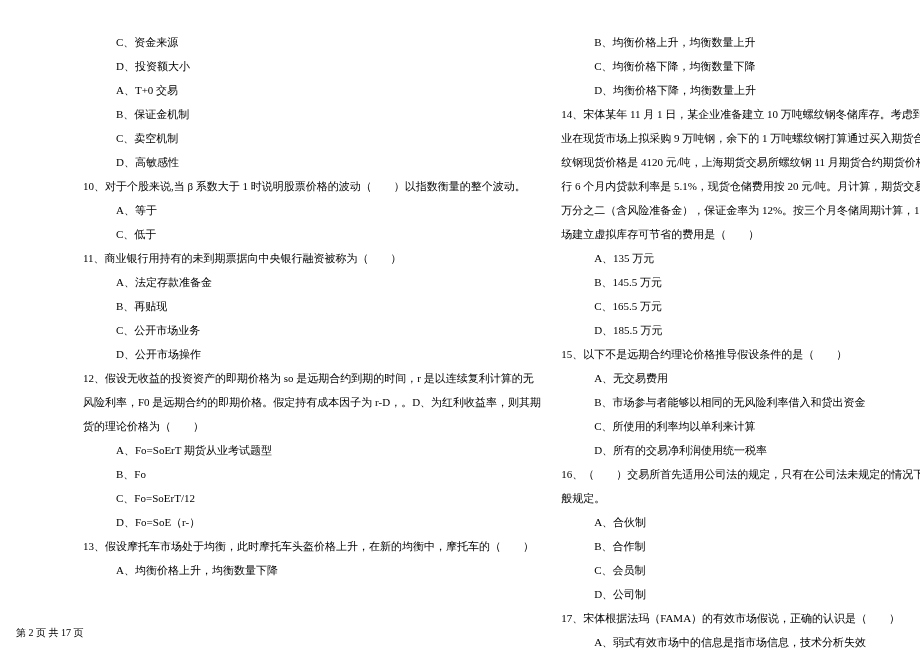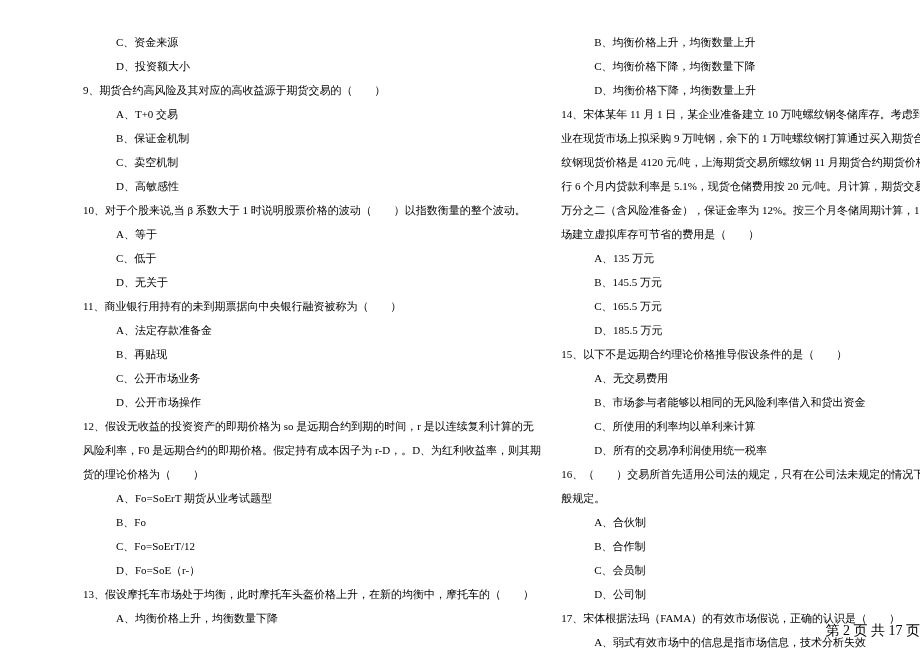--- a/index.html
+++ b/index.html
@@ -43,40 +43,38 @@
       padding-left: 33px;
     }
     .q-line {
       padding-left: 0;
     }
     .footer {
       position: absolute;
       bottom: 10px;
       left: 16px;
       right: 0;
-      text-align: right;
-      font-size: 14px;
+      text-align: left;
+      font-size: 10px;
     }
   </style>
 </head>
 <body>
 
 <div class="page">
   <div class="column column-left">
     <div class="line indent-1">C、资金来源</div>
     <div class="line indent-1">D、投资额大小</div>
-    <div class="line q-line">9、期货合约高风险及其对应的高收益源于期货交易的（　　）</div>
     <div class="line indent-1">A、T+0 交易</div>
     <div class="line indent-1">B、保证金机制</div>
     <div class="line indent-1">C、卖空机制</div>
     <div class="line indent-1">D、高敏感性</div>
     <div class="line q-line">10、对于个股来说,当 β 系数大于 1 时说明股票价格的波动（　　）以指数衡量的整个波动。</div>
     <div class="line indent-1">A、等于</div>
     <div class="line indent-1">C、低于</div>
-    <div class="line indent-1">D、无关于</div>
     <div class="line q-line">11、商业银行用持有的未到期票据向中央银行融资被称为（　　）</div>
     <div class="line indent-1">A、法定存款准备金</div>
     <div class="line indent-1">B、再贴现</div>
     <div class="line indent-1">C、公开市场业务</div>
     <div class="line indent-1">D、公开市场操作</div>
     <div class="line q-line">12、假设无收益的投资资产的即期价格为 so 是远期合约到期的时间，r 是以连续复利计算的无</div>
     <div class="line q-line">风险利率，F0 是远期合约的即期价格。假定持有成本因子为 r-D，。D、为红利收益率，则其期</div>
     <div class="line q-line">货的理论价格为（　　）</div>
     <div class="line indent-1">A、Fo=SoErT 期货从业考试题型</div>
     <div class="line indent-1">B、Fo</div>

